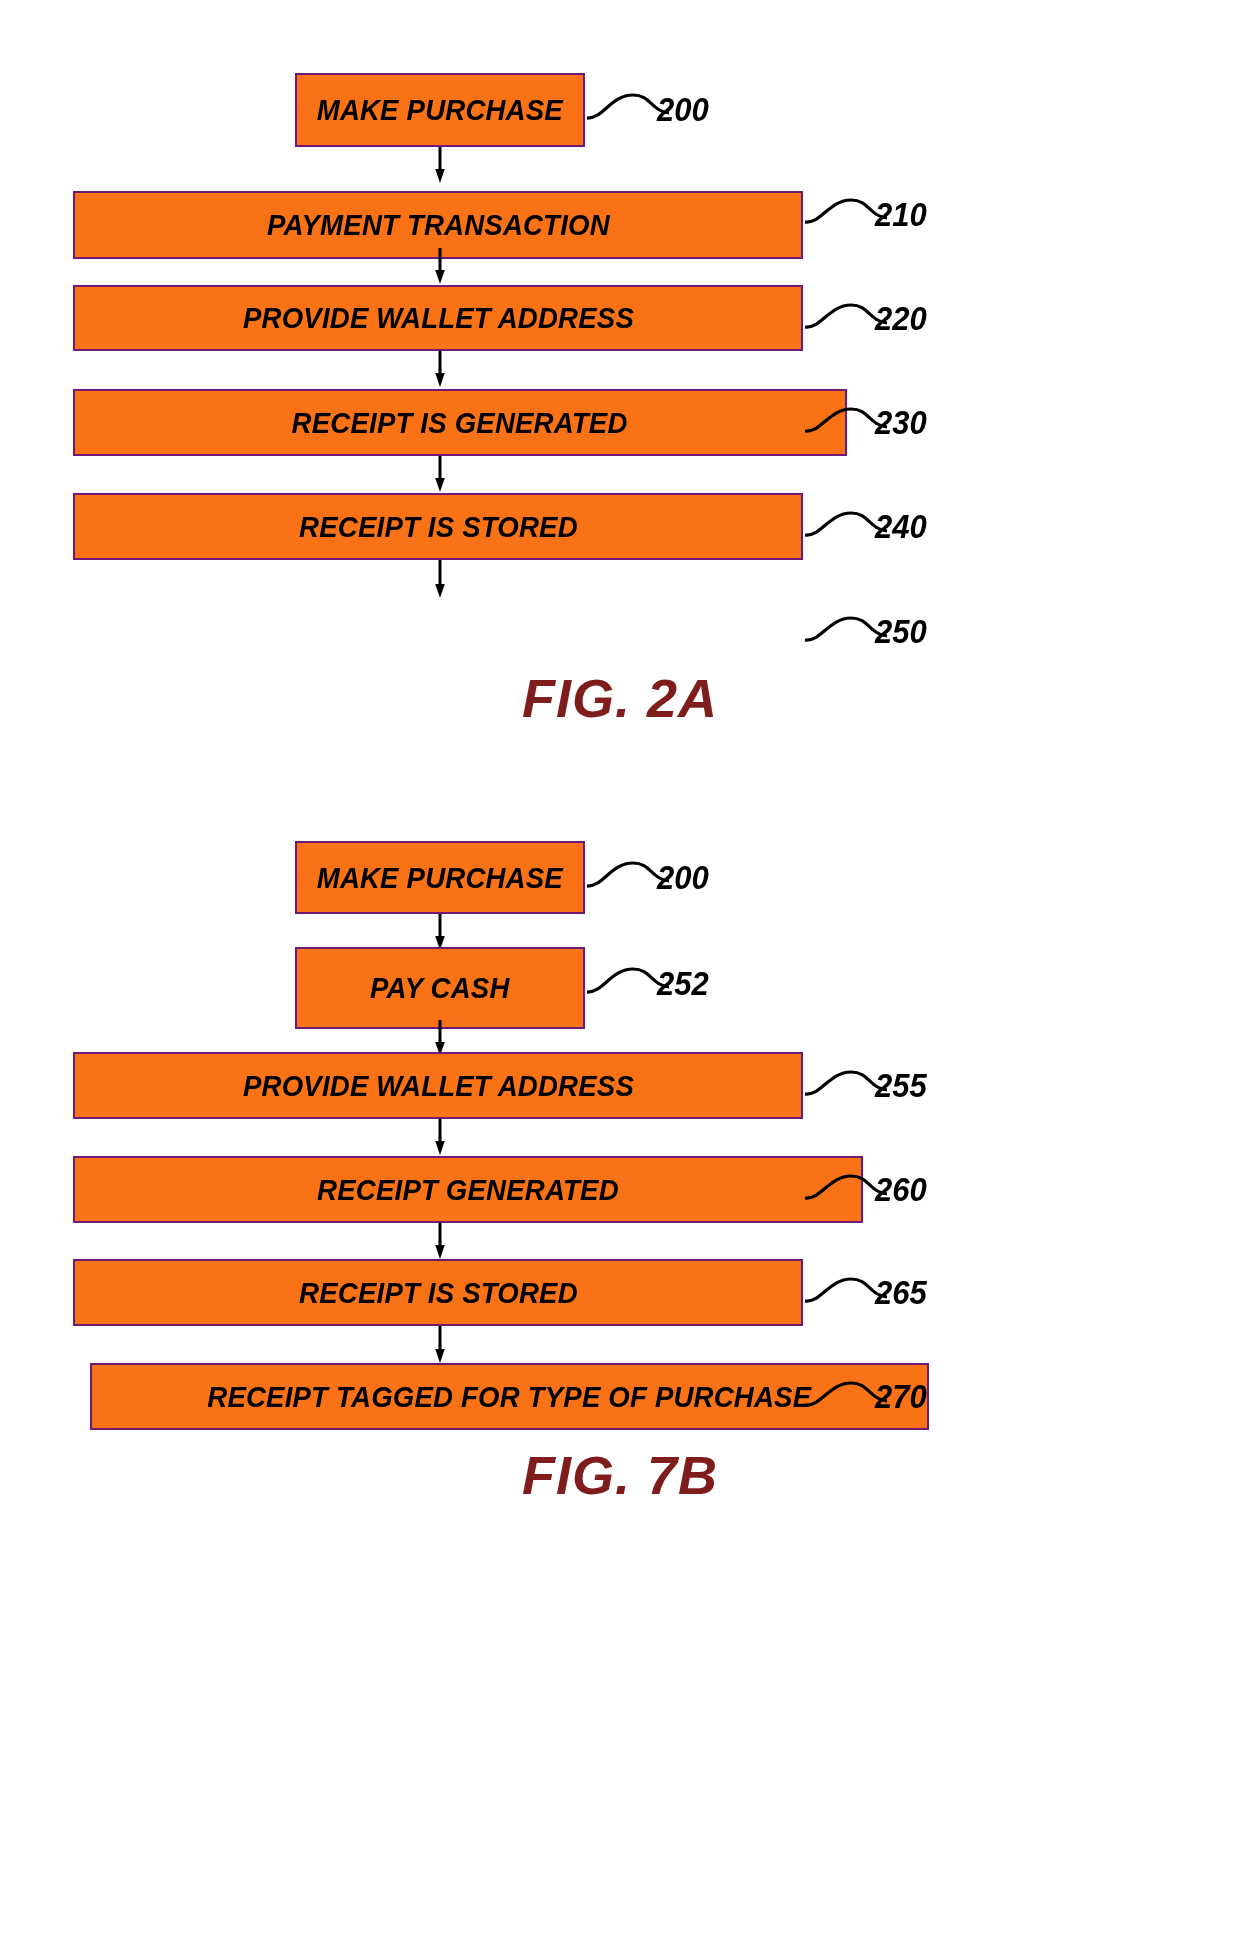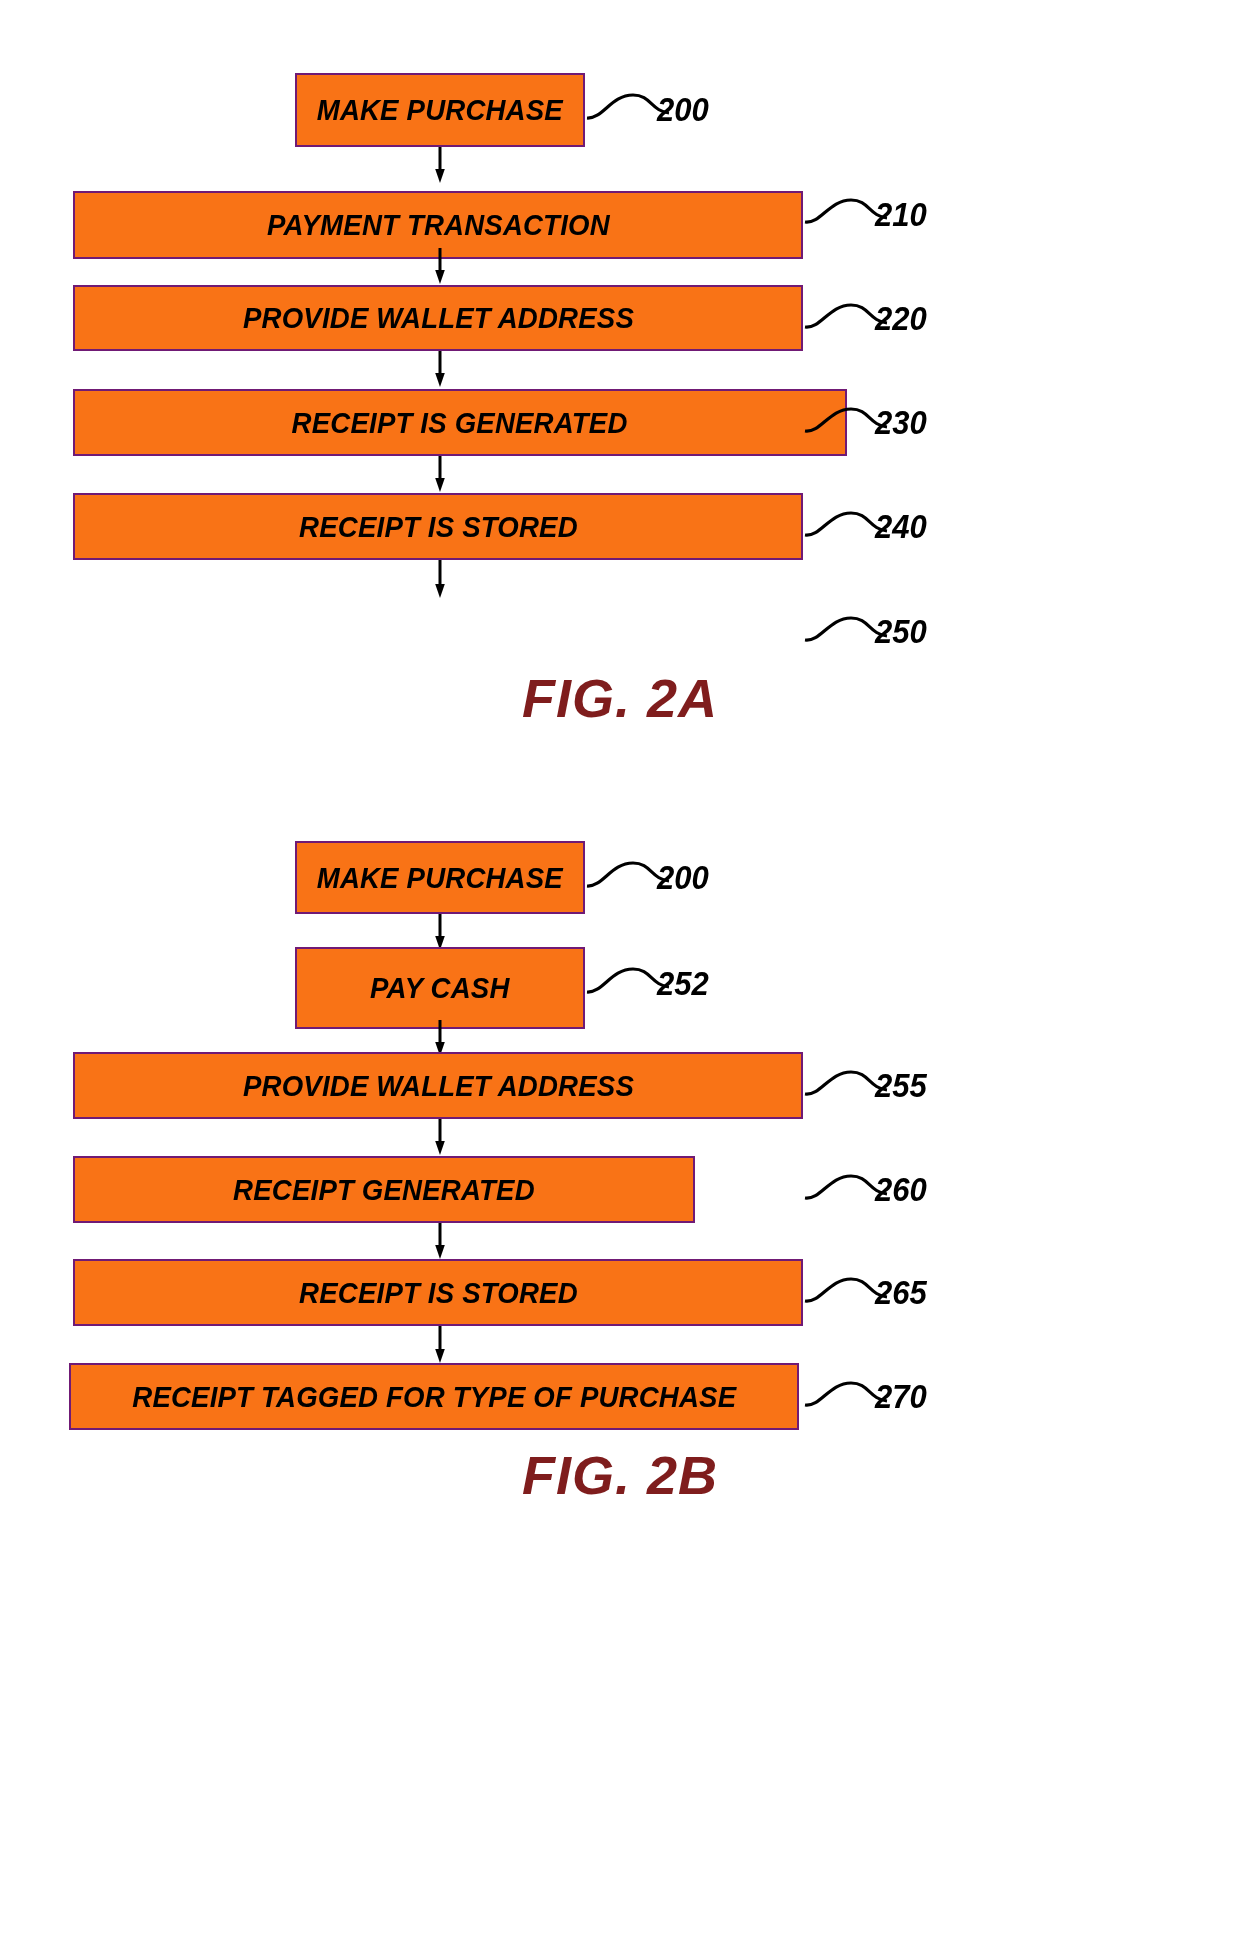--- a/index.html
+++ b/index.html
@@ -199,21 +199,21 @@
     </div>
     <svg class="leader" style="left:803px; top:252px;" width="110" height="60" viewBox="0 0 110 60">
       <path d="M2,42 C18,44 26,20 48,20 C66,20 66,36 84,38" fill="none" stroke="#000" stroke-width="3.2"></path>
     </svg>
     <div class="refnum" style="left:875px; top:269px;">255</div>
     <svg class="connector" style="left:430px; top:319px;" width="20" height="36" viewBox="0 0 20 36">
       <line x1="10" y1="0" x2="10" y2="28" stroke="#000" stroke-width="3"></line>
       <polygon points="10,36 5.2,22 14.8,22" fill="#000"></polygon>
     </svg>
 
-    <div class="node" style="left:73px; top:356px; width:622px; height:67px;">
+    <div class="node" style="left:73px; top:356px; width:790px; height:67px;">
       <span class="node-label">RECEIPT GENERATED</span>
     </div>
     <svg class="leader" style="left:803px; top:356px;" width="110" height="60" viewBox="0 0 110 60">
       <path d="M2,42 C18,44 26,20 48,20 C66,20 66,36 84,38" fill="none" stroke="#000" stroke-width="3.2"></path>
     </svg>
     <div class="refnum" style="left:875px; top:373px;">260</div>
     <svg class="connector" style="left:430px; top:423px;" width="20" height="36" viewBox="0 0 20 36">
       <line x1="10" y1="0" x2="10" y2="28" stroke="#000" stroke-width="3"></line>
       <polygon points="10,36 5.2,22 14.8,22" fill="#000"></polygon>
     </svg>
@@ -223,24 +223,24 @@
     </div>
     <svg class="leader" style="left:803px; top:459px;" width="110" height="60" viewBox="0 0 110 60">
       <path d="M2,42 C18,44 26,20 48,20 C66,20 66,36 84,38" fill="none" stroke="#000" stroke-width="3.2"></path>
     </svg>
     <div class="refnum" style="left:875px; top:476px;">265</div>
     <svg class="connector" style="left:430px; top:526px;" width="20" height="37" viewBox="0 0 20 37">
       <line x1="10" y1="0" x2="10" y2="29" stroke="#000" stroke-width="3"></line>
       <polygon points="10,37 5.2,23 14.8,23" fill="#000"></polygon>
     </svg>
 
-    <div class="node" style="left:69px; top:563px; width:730px; height:67px;">
+    <div class="node" style="left:90px; top:563px; width:839px; height:67px;">
       <span class="node-label">RECEIPT TAGGED FOR TYPE OF PURCHASE</span>
     </div>
     <svg class="leader" style="left:803px; top:563px;" width="110" height="60" viewBox="0 0 110 60">
       <path d="M2,42 C18,44 26,20 48,20 C66,20 66,36 84,38" fill="none" stroke="#000" stroke-width="3.2"></path>
     </svg>
     <div class="refnum" style="left:875px; top:580px;">270</div>
 
-    <div class="caption" style="top:648px;">FIG. 2B</div>
+    <div class="caption" style="top:648px;">FIG. 7B</div>
   </div>
 
 </div>
 
 </body></html>

